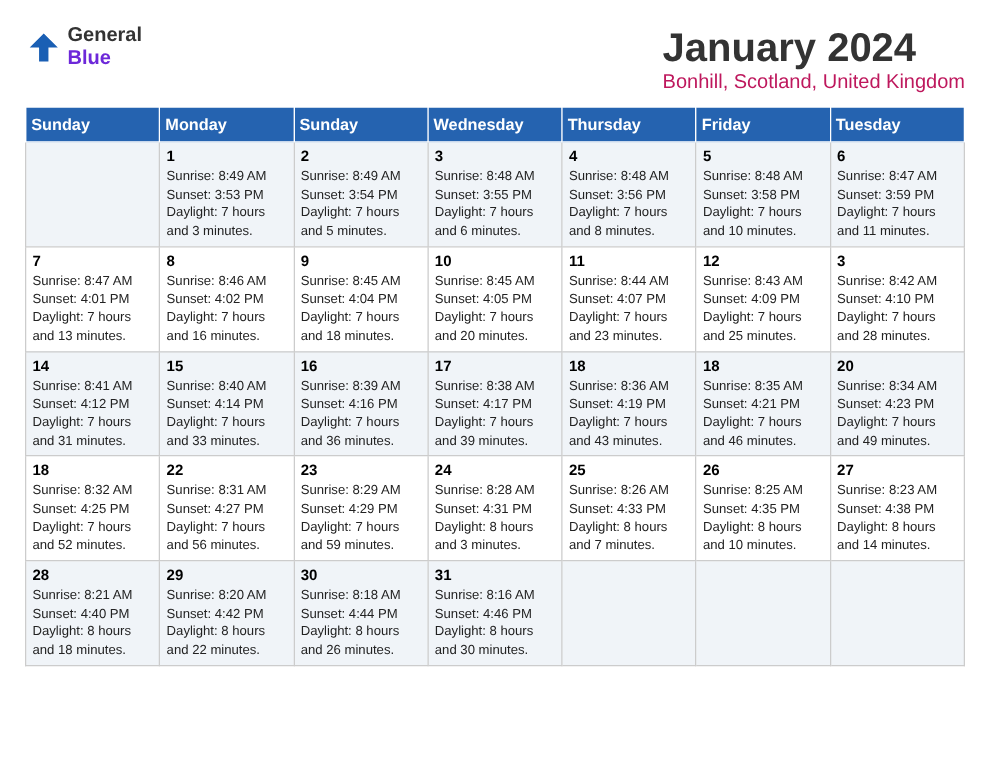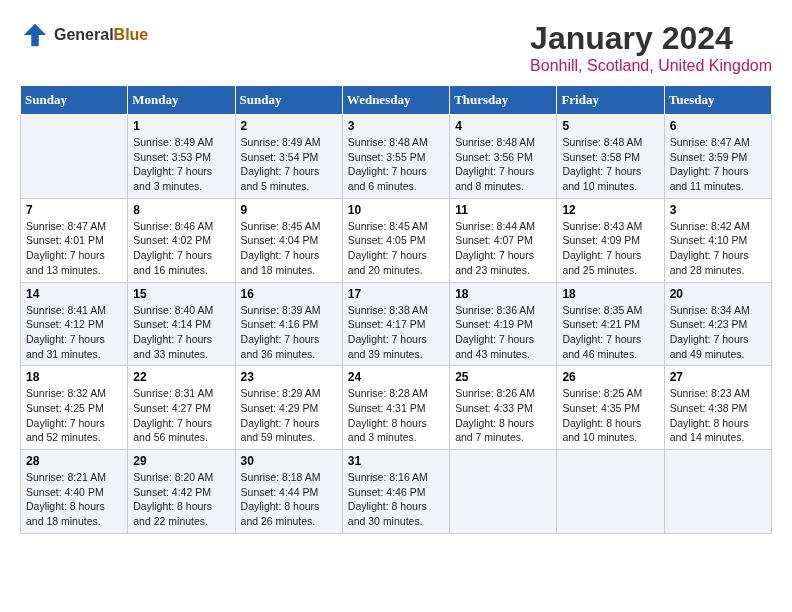--- a/index.html
+++ b/index.html
@@ -16,32 +16,32 @@
       align-items: flex-start;
       margin-bottom: 10px;
     }
     .logo {
       display: flex;
       align-items: center;
       gap: 4px;
     }
     .logo-text {
       display: flex;
-      flex-direction: row;
+      flex-direction: column;
       line-height: 1.1;
     }
     .logo-general {
       font-size: 16px;
       font-weight: bold;
       color: #333;
     }
     .logo-blue {
       font-size: 16px;
       font-weight: bold;
-      color: #a16207;
+      color: #6d28d9;
     }
     .logo-icon {
       width: 30px;
       height: 30px;
     }
     .title-block {
       text-align: left;
     }
     .main-title {
       font-size: 32px;
@@ -58,21 +58,20 @@
       font-size: 11px;
     }
     .calendar thead tr th {
       background-color: #2563b0;
       color: white;
       padding: 6px 4px;
       text-align: left;
       font-size: 13px;
       font-weight: bold;
       border: 1px solid #fff;
-      font-family: Liberation Serif, serif;
     }
     .calendar tbody tr td {
       border: 1px solid #ccc;
       padding: 4px 5px;
       vertical-align: top;
       min-height: 80px;
       width: calc(100% / 7);
     }
     .calendar tbody tr:nth-child(odd) td {
       background-color: #f0f4f8;

